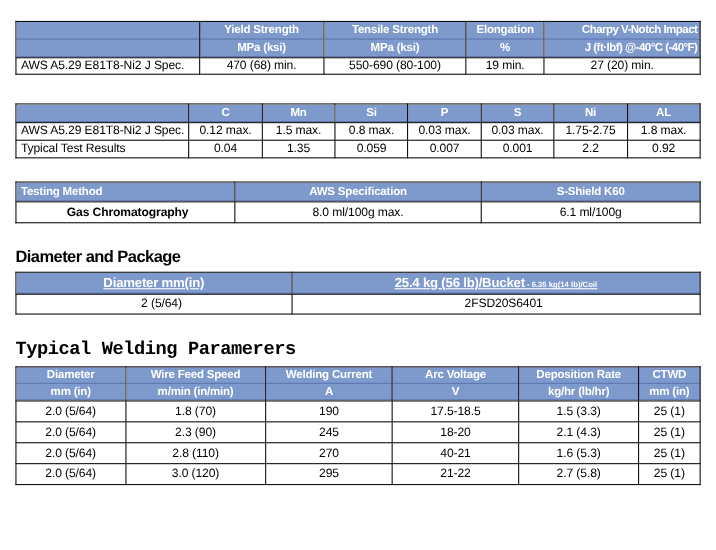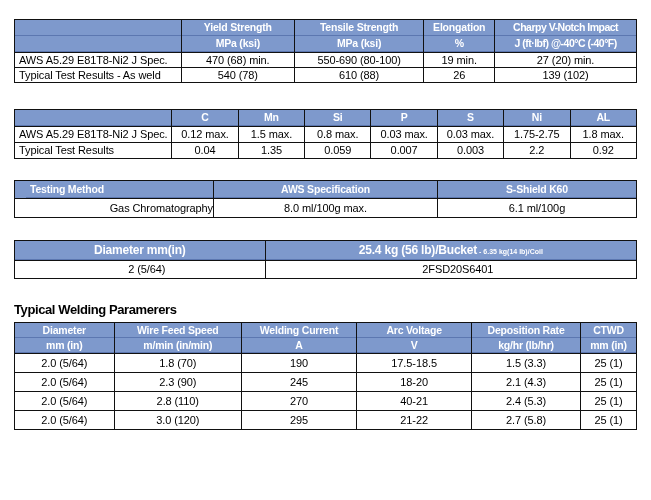--- a/index.html
+++ b/index.html
@@ -16,39 +16,39 @@
   .sec-title{font-weight:bold;font-size:15px;letter-spacing:-0.5px;margin:0 0 5px 0;white-space:nowrap;}
   table{border-collapse:collapse;width:100%;table-layout:fixed;}
   th,td{border:1px solid var(--border);padding:0;overflow:hidden;}
   th{background:var(--hdr-bg);color:var(--hdr-text);font-weight:bold;font-size:10.5px;letter-spacing:-0.2px;vertical-align:top;}
   .hline{border-bottom:1px solid var(--hdr-rule);height:15px;line-height:15px;padding:0 2px;white-space:nowrap;text-align:center;}
   td{font-size:11px;letter-spacing:-0.1px;text-align:center;height:14px;line-height:13px;white-space:nowrap;}
   .small{font-size:7px;font-weight:bold;letter-spacing:0;}
   
   table[data-sec="mech"] .hline{height:15px;line-height:15px;}
   table[data-sec="mech"] td{height:14px;}
-  table[data-sec="mech"] th:last-child .hline{letter-spacing:-0.5px;}
+  table[data-sec="mech"] th:last-child .hline{letter-spacing:-0.5px;text-align:right;}
   table[data-sec="mech"] td:first-child{text-align:left;padding-left:4px;}
   table[data-sec="comp"] .hline{height:15px;line-height:15px;}
   table[data-sec="comp"] td{height:15px;}
   table[data-sec="comp"] td:first-child{text-align:left;padding-left:4px;}
   table[data-sec="hyd"] .hline{height:16px;line-height:16px;}
   table[data-sec="hyd"] td{height:18px;line-height:18px;}
-  table[data-sec="hyd"] th:first-child .hline{text-align:left;padding-left:4px;margin-left:11px;}
-  table[data-sec="hyd"] td:first-child{text-align:right;padding-left:4px;}
-  table[data-sec="pkg"] .hline{height:18px;line-height:18px;font-size:12px;}
+  table[data-sec="hyd"] th:first-child .hline{text-align:left;padding-left:4px;}
+  table[data-sec="hyd"] td:first-child{text-align:center;padding-left:4px;font-weight:bold;}
+  table[data-sec="pkg"] .hline{height:18px;line-height:18px;font-size:12px;text-decoration:underline;}
   table[data-sec="pkg"] td{height:17px;line-height:17px;padding-left:14px;}
   table[data-sec="weld"] .hline{height:14px;line-height:14px;}
   table[data-sec="weld"] td{height:18px;line-height:18px;}
   
   [data-name="section-comp"]{margin-top:26px;}
   [data-name="section-hyd"]{margin-top:21px;}
   [data-name="section-pkg"]{margin-top:22px;}
   [data-name="section-weld"]{margin-top:23px;}
-  [data-name="section-weld"] .sec-title{font-size:13px;letter-spacing:-0.4px;}
+  [data-name="section-weld"] .sec-title{font-size:17px;letter-spacing:-0.4px;font-family:Liberation Mono, monospace;}
 </style>
 </head>
 <body>
 
 <div class="doc" data-name="document">
     <div data-name="section-mech">
       <table data-sec="mech" data-name="mech-table">
         <colgroup>
           <col style="width: 26.8%;">
           <col style="width: 18.2%;">
@@ -80,27 +80,20 @@
             </th>
           </tr>
         </thead>
         <tbody>
           <tr data-name="table-row">
             <td data-name="table-cell">AWS A5.29 E81T8-Ni2 J Spec.</td>
             <td data-name="table-cell">470 (68) min.</td>
             <td data-name="table-cell">550-690 (80-100)</td>
             <td data-name="table-cell">19 min.</td>
             <td data-name="table-cell">27 (20) min.</td>
-          </tr>
-          <tr data-name="table-row">
-            <td data-name="table-cell">Typical Test Results - As weld</td>
-            <td data-name="table-cell">540 (78)</td>
-            <td data-name="table-cell">610 (88)</td>
-            <td data-name="table-cell">26</td>
-            <td data-name="table-cell">139 (102)</td>
           </tr>
         </tbody>
       </table>
     </div>
     <div data-name="section-comp">
       <table data-sec="comp" data-name="comp-table">
         <colgroup>
           <col style="width: 25.3%;">
           <col style="width: 10.67%;">
           <col style="width: 10.67%;">
@@ -148,21 +141,21 @@
             <td data-name="table-cell">0.03 max.</td>
             <td data-name="table-cell">1.75-2.75</td>
             <td data-name="table-cell">1.8 max.</td>
           </tr>
           <tr data-name="table-row">
             <td data-name="table-cell">Typical Test Results</td>
             <td data-name="table-cell">0.04</td>
             <td data-name="table-cell">1.35</td>
             <td data-name="table-cell">0.059</td>
             <td data-name="table-cell">0.007</td>
-            <td data-name="table-cell">0.003</td>
+            <td data-name="table-cell">0.001</td>
             <td data-name="table-cell">2.2</td>
             <td data-name="table-cell">0.92</td>
           </tr>
         </tbody>
       </table>
     </div>
     <div data-name="section-hyd">
       <table data-sec="hyd" data-name="hyd-table">
         <colgroup>
           <col style="width: 32%;">
@@ -185,20 +178,21 @@
         <tbody>
           <tr data-name="table-row">
             <td data-name="table-cell">Gas Chromatography</td>
             <td data-name="table-cell">8.0 ml/100g max.</td>
             <td data-name="table-cell">6.1 ml/100g</td>
           </tr>
         </tbody>
       </table>
     </div>
     <div data-name="section-pkg">
+      <div class="sec-title" data-name="section-title">Diameter and Package</div>
       <table data-sec="pkg" data-name="pkg-table">
         <colgroup>
           <col style="width: 40.3%;">
           <col style="width: 59.7%;">
         </colgroup>
         <thead>
           <tr data-name="header-row">
             <th data-name="column-header">
               <div class="hline" data-name="column-header-line">Diameter mm(in)</div>
             </th>
@@ -269,21 +263,21 @@
             <td data-name="table-cell">245</td>
             <td data-name="table-cell">18-20</td>
             <td data-name="table-cell">2.1 (4.3)</td>
             <td data-name="table-cell">25 (1)</td>
           </tr>
           <tr data-name="table-row">
             <td data-name="table-cell">2.0 (5/64)</td>
             <td data-name="table-cell">2.8 (110)</td>
             <td data-name="table-cell">270</td>
             <td data-name="table-cell">40-21</td>
-            <td data-name="table-cell">2.4 (5.3)</td>
+            <td data-name="table-cell">1.6 (5.3)</td>
             <td data-name="table-cell">25 (1)</td>
           </tr>
           <tr data-name="table-row">
             <td data-name="table-cell">2.0 (5/64)</td>
             <td data-name="table-cell">3.0 (120)</td>
             <td data-name="table-cell">295</td>
             <td data-name="table-cell">21-22</td>
             <td data-name="table-cell">2.7 (5.8)</td>
             <td data-name="table-cell">25 (1)</td>
           </tr>

